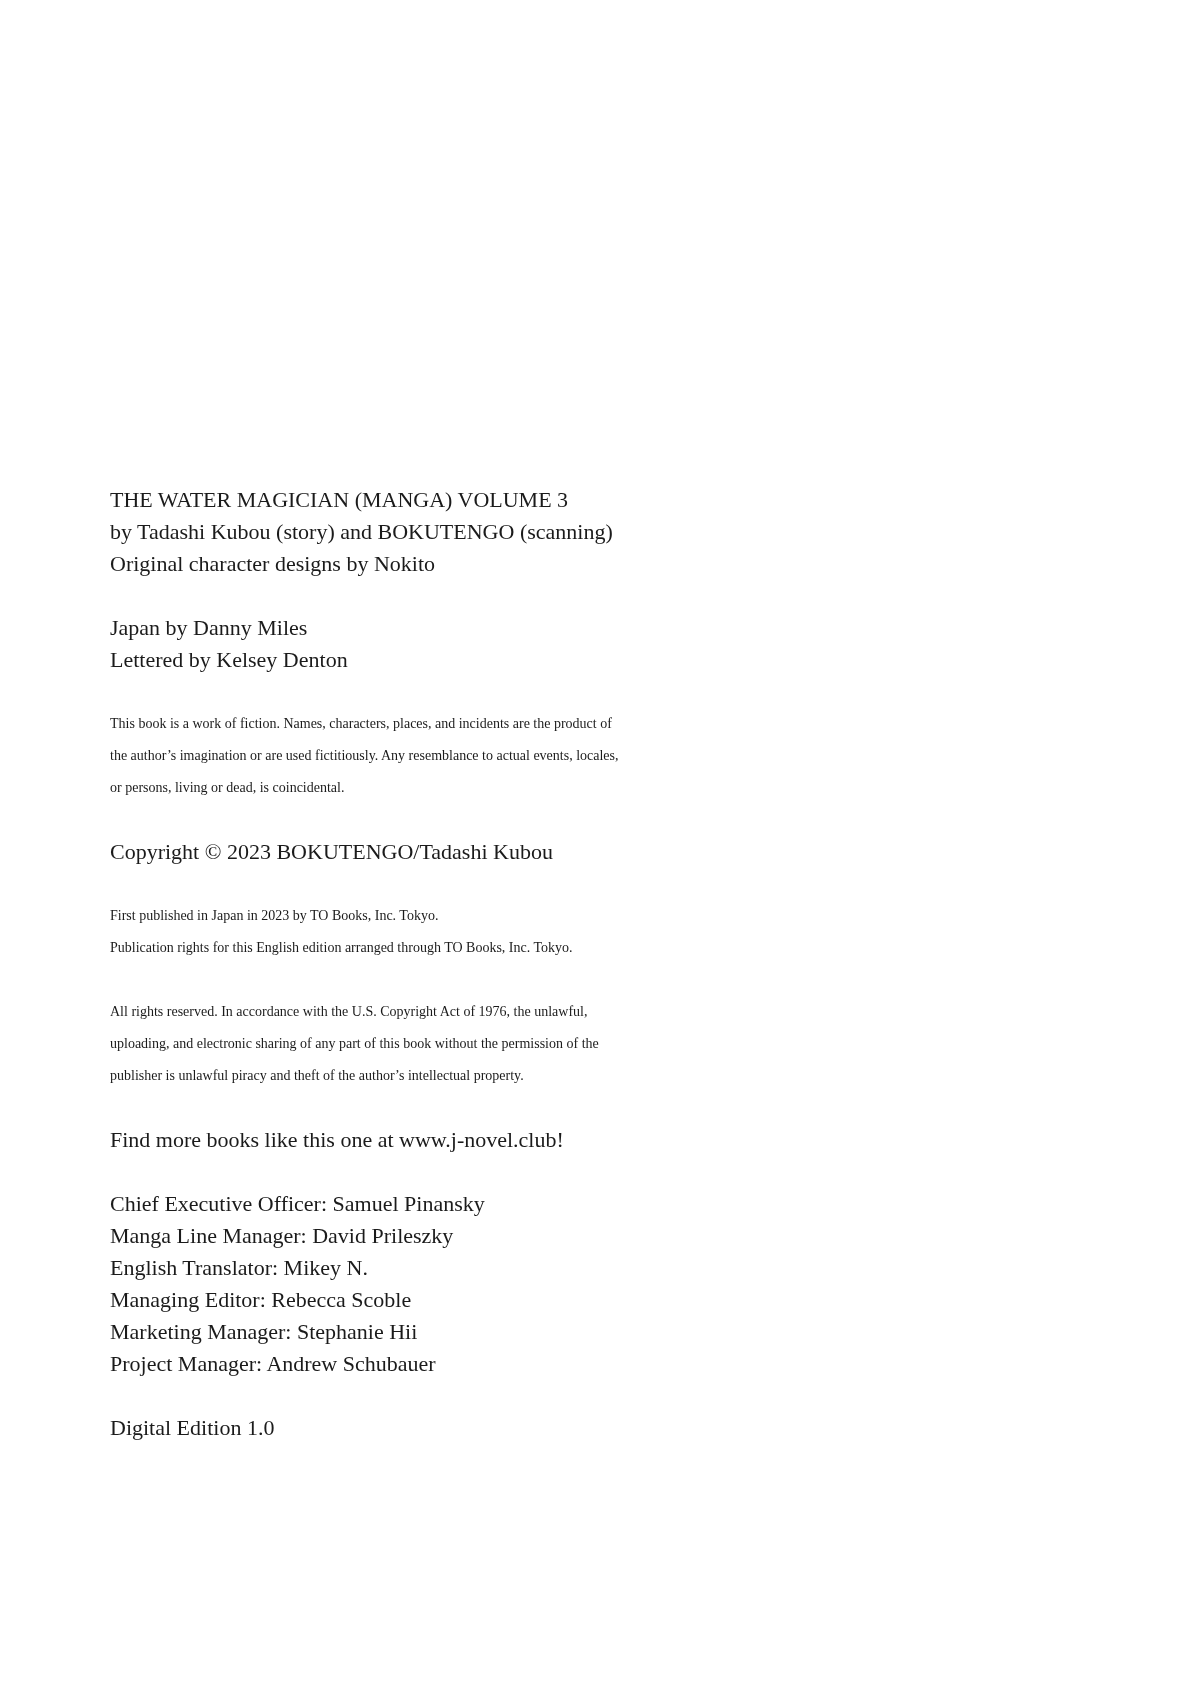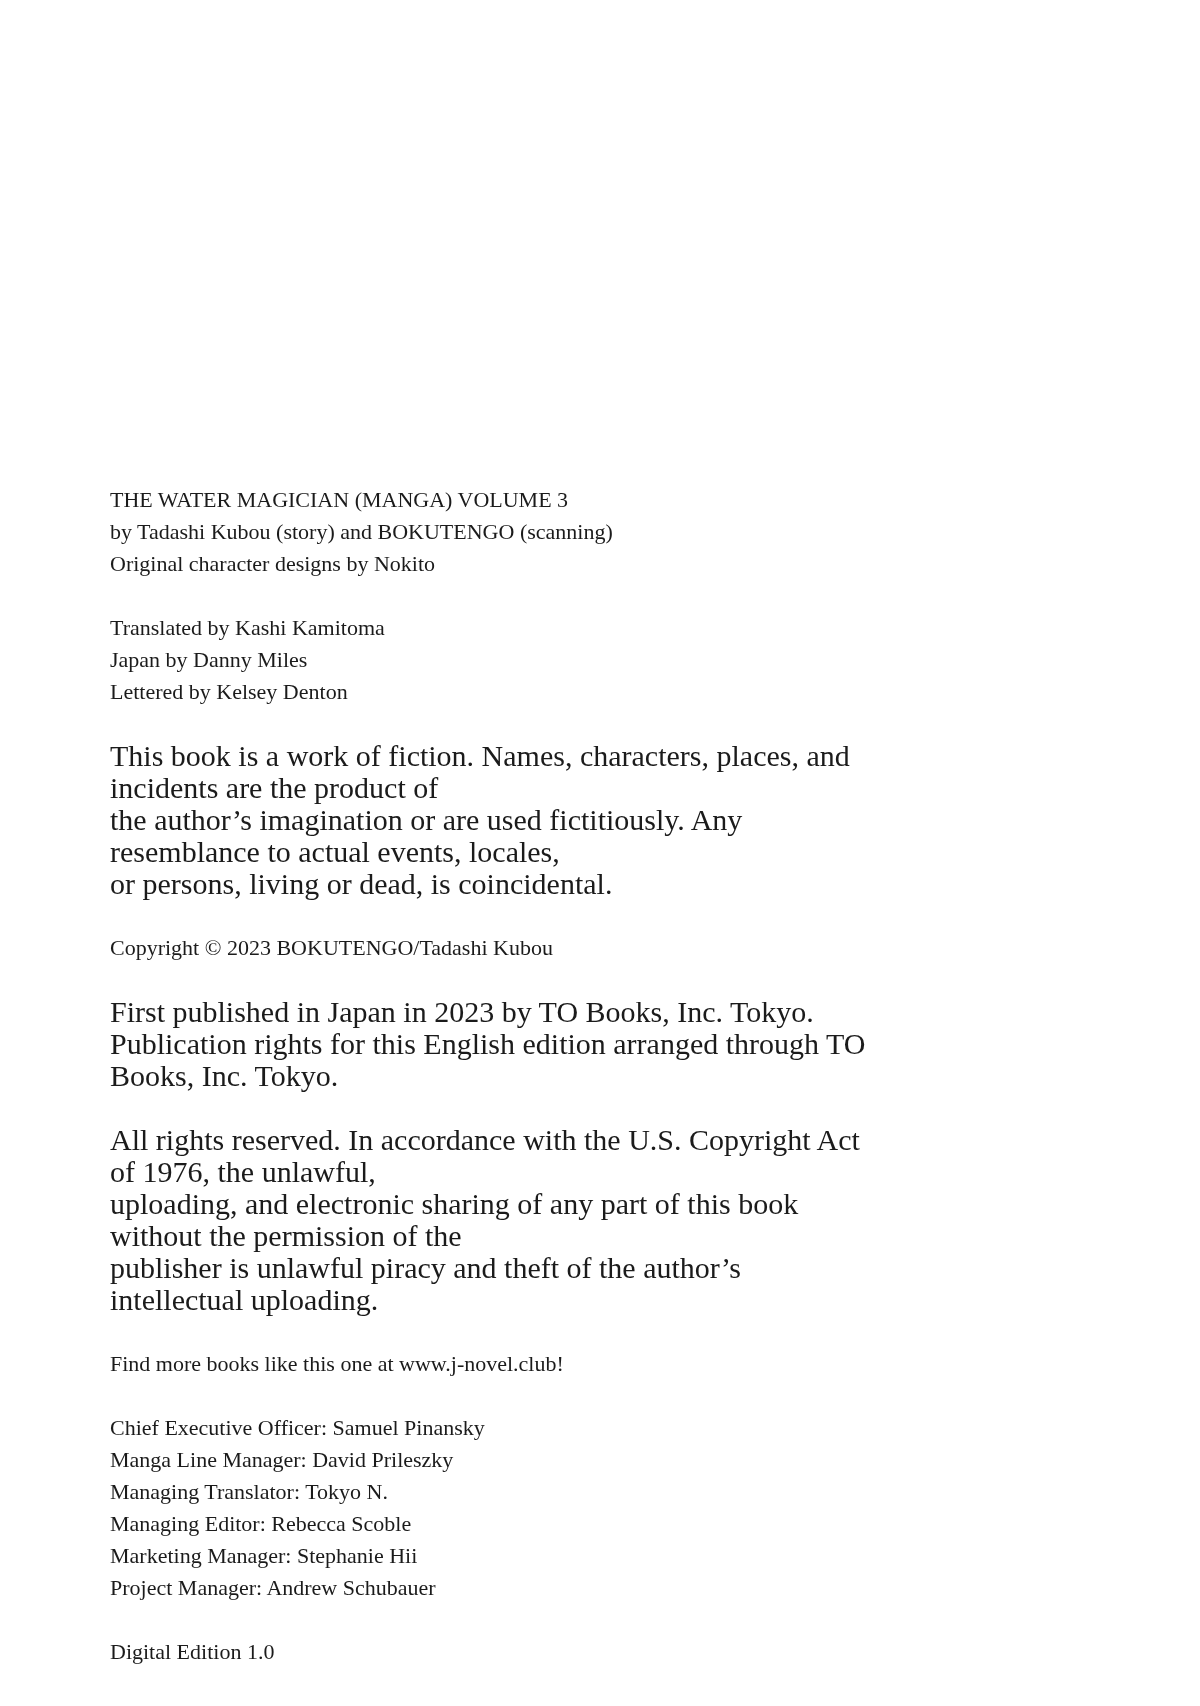--- a/index.html
+++ b/index.html
@@ -25,37 +25,36 @@
     margin: 0 0 32px 0;
   }
   .line {
     margin: 0;
     font-size: 22px;
     line-height: 32px;
     white-space: nowrap;
   }
   .wrapline {
     margin: 0;
-    font-size: 30px;
+    font-size: 14px;
     line-height: 32px;
   }
 </style>
 </head>
 <body>
 
 <div class="page">
 
   <div class="block">
     <p class="line">THE WATER MAGICIAN (MANGA) VOLUME 3</p>
     <p class="line">by Tadashi Kubou (story) and BOKUTENGO (scanning)</p>
     <p class="line">Original character designs by Nokito</p>
   </div>
 
   <div class="block">
-    <p class="line">Translated by Kashi Kamitoma</p>
     <p class="line">Japan by Danny Miles</p>
     <p class="line">Lettered by Kelsey Denton</p>
   </div>
 
   <div class="block">
     <p class="wrapline">This book is a work of fiction. Names, characters, places, and incidents are the product of</p>
     <p class="wrapline">the author’s imagination or are used fictitiously. Any resemblance to actual events, locales,</p>
     <p class="wrapline">or persons, living or dead, is coincidental.</p>
   </div>
 
@@ -64,31 +63,31 @@
   </div>
 
   <div class="block">
     <p class="wrapline">First published in Japan in 2023 by TO Books, Inc. Tokyo.</p>
     <p class="wrapline">Publication rights for this English edition arranged through TO Books, Inc. Tokyo.</p>
   </div>
 
   <div class="block">
     <p class="wrapline">All rights reserved. In accordance with the U.S. Copyright Act of 1976, the unlawful,</p>
     <p class="wrapline">uploading, and electronic sharing of any part of this book without the permission of the</p>
-    <p class="wrapline">publisher is unlawful piracy and theft of the author’s intellectual uploading.</p>
+    <p class="wrapline">publisher is unlawful piracy and theft of the author’s intellectual property.</p>
   </div>
 
   <div class="block">
     <p class="line">Find more books like this one at www.j-novel.club!</p>
   </div>
 
   <div class="block">
     <p class="line">Chief Executive Officer: Samuel Pinansky</p>
     <p class="line">Manga Line Manager: David Prileszky</p>
-    <p class="line">Managing Translator: Tokyo N.</p>
+    <p class="line">English Translator: Mikey N.</p>
     <p class="line">Managing Editor: Rebecca Scoble</p>
     <p class="line">Marketing Manager: Stephanie Hii</p>
     <p class="line">Project Manager: Andrew Schubauer</p>
   </div>
 
   <div class="block">
     <p class="line">Digital Edition 1.0</p>
   </div>
 
 </div>

